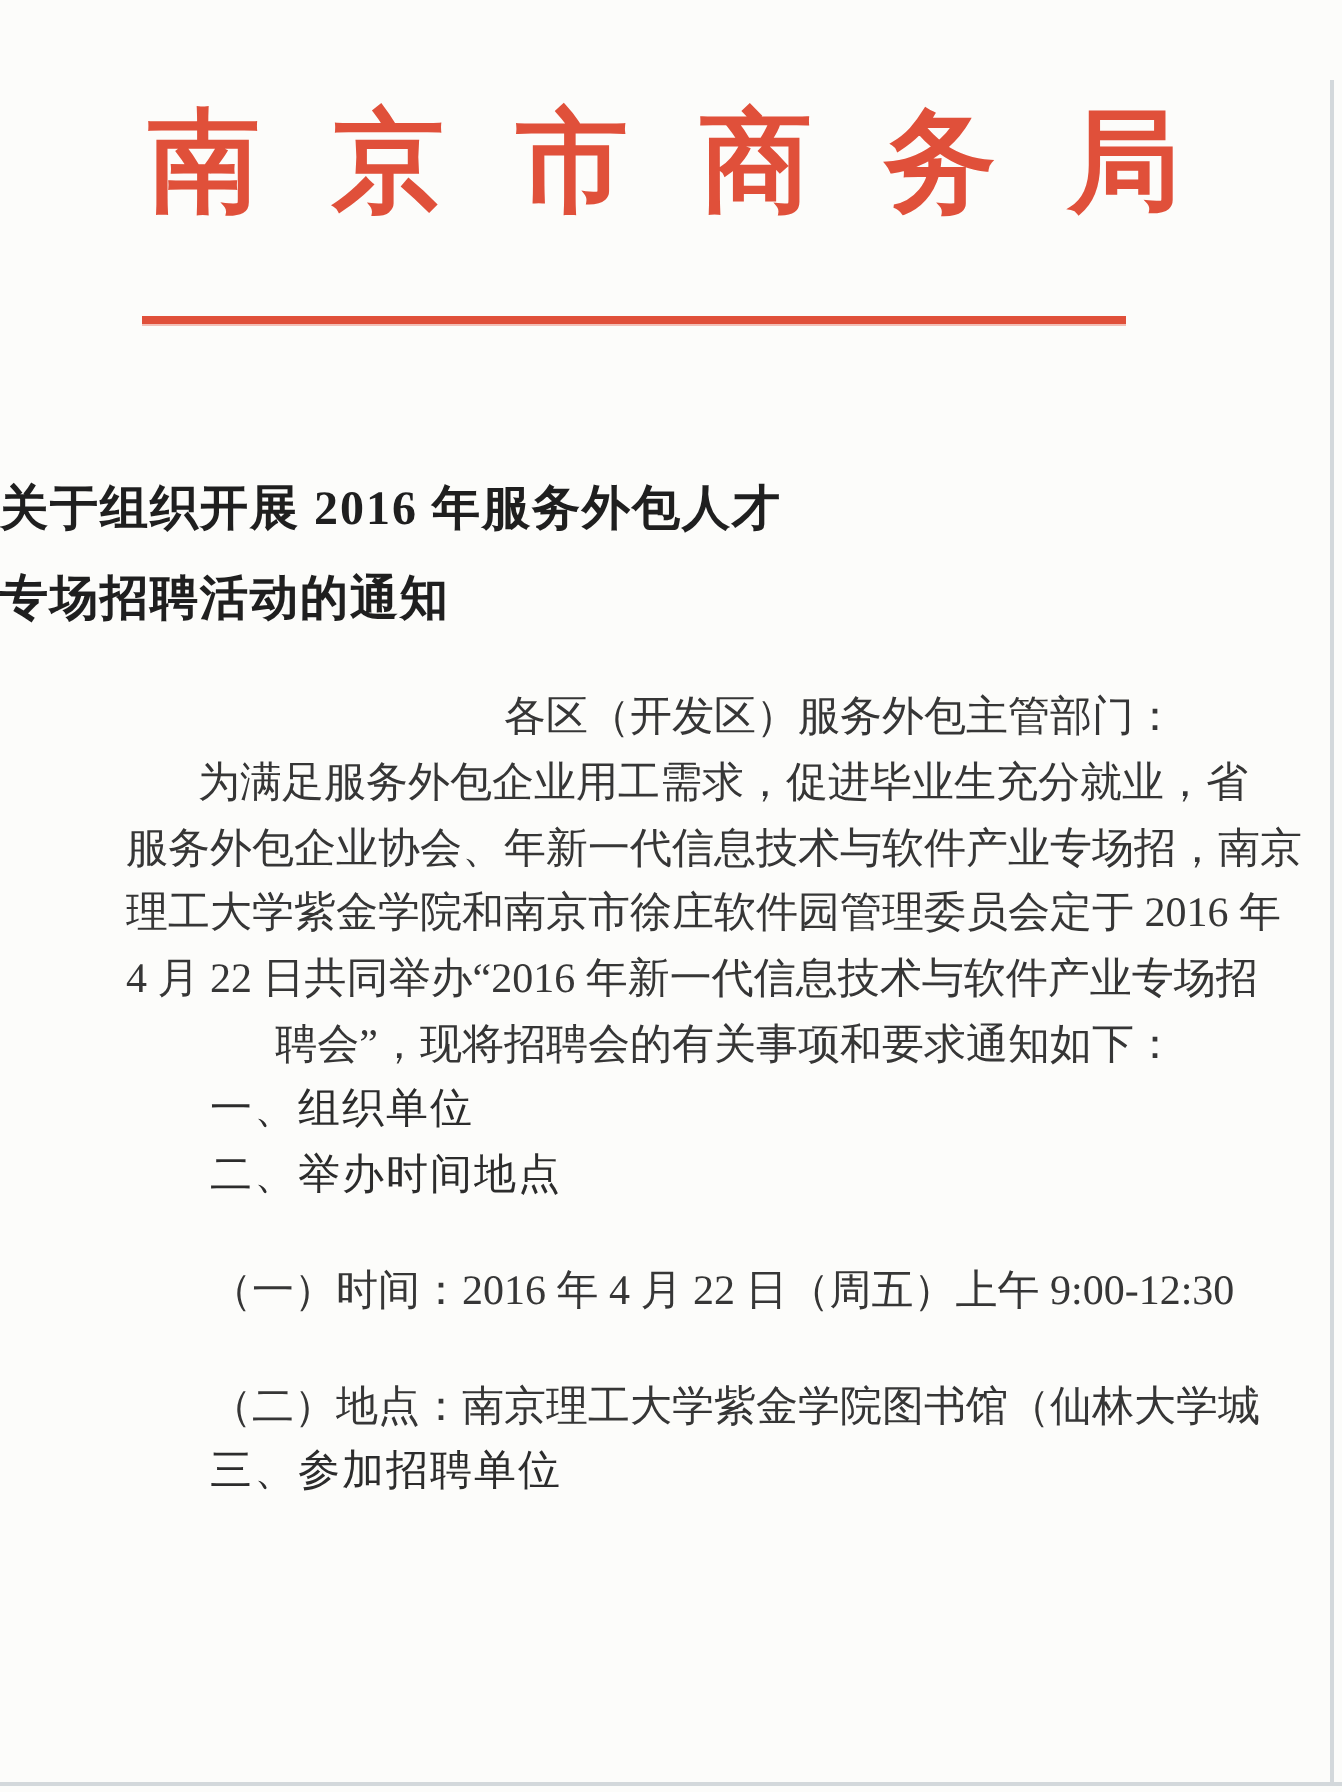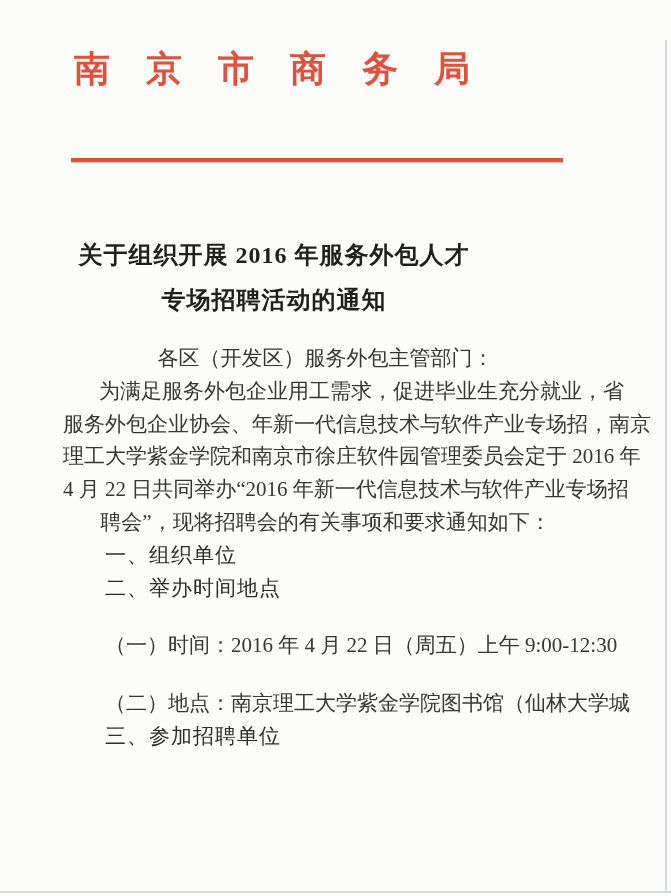--- a/index.html
+++ b/index.html
@@ -13,44 +13,44 @@
     height: 896px;
     margin: 0 auto;
     background: var(--page_bg, #fcfcfa);
     overflow: hidden;
   }
   
   .letterhead {
     position: absolute;
     top: 52px;
     left: 74px;
-    font-size: 36px;
+    font-size: 56px;
     font-weight: 700;
     letter-spacing: 36px;
     line-height: 1.1;
     white-space: nowrap;
     color: var(--accent_red, #e0503a);
-    font-family: Liberation Mono, monospace;
+    font-family: Liberation Serif, serif;
   }
   .letterhead-rule {
     position: absolute;
     top: 158px;
     left: 71px;
     width: 492px;
     height: 4px;
     background: var(--accent_red, #e0503a);
     box-shadow: 0 1px 0 rgba(224,80,58,0.35);
   }
   
   .doc-title {
     position: absolute;
     top: 233px;
     left: 0;
     width: 548px;
-    text-align: center;
+    text-align: left;
     color: var(--title_black, #1f1f1f);
     font-weight: 700;
     font-size: 24px;
     line-height: 45px;
     letter-spacing: 1px;
   }
   
   .doc-body {
     position: absolute;
     top: 342px;
@@ -62,21 +62,21 @@
   }
   .line {
     height: 32.8px;
     white-space: nowrap;
   }
   .l-justify {
     text-align: justify;
     text-align-last: justify;
     text-justify: inter-character;
   }
-  .l-left { text-align: center; }
+  .l-left { text-align: right; }
   .l-indent-para { padding-left: 36px; }
   .l-indent-item { padding-left: 42px; margin-top: 25px; }
   .l-heading {
     padding-left: 42px;
     font-family: "Liberation Sans", "DejaVu Sans", sans-serif;
     font-weight: 400;
     letter-spacing: 1px;
     color: #2c2c2c;
   }
   

